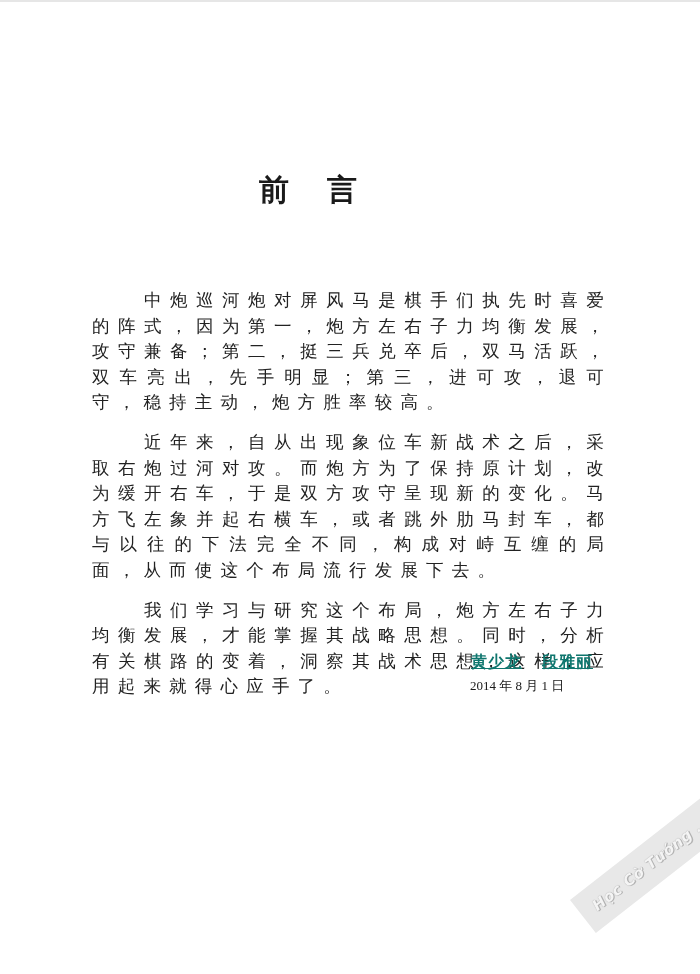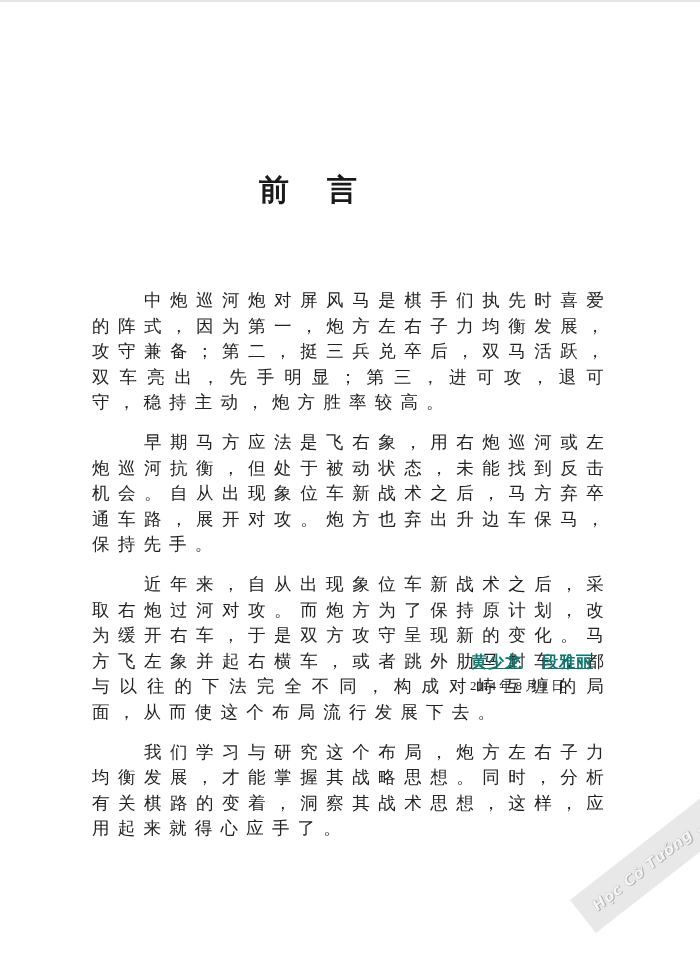--- a/index.html
+++ b/index.html
@@ -69,21 +69,20 @@
 <body>
 
 <div class="top-edge"></div>
 
 <div class="title">
   <span>前</span><span>言</span>
 </div>
 
 <div class="body-text">
   <p class="para">中炮巡河炮对屏风马是棋手们执先时喜爱的阵式，因为第一，炮方左右子力均衡发展，攻守兼备；第二，挺三兵兑卒后，双马活跃，双车亮出，先手明显；第三，进可攻，退可守，稳持主动，炮方胜率较高。</p>
-  <p class="para">早期马方应法是飞右象，用右炮巡河或左炮巡河抗衡，但处于被动状态，未能找到反击机会。自从出现象位车新战术之后，马方弃卒通车路，展开对攻。炮方也弃出升边车保马，保持先手。</p>
   <p class="para">近年来，自从出现象位车新战术之后，采取右炮过河对攻。而炮方为了保持原计划，改为缓开右车，于是双方攻守呈现新的变化。马方飞左象并起右横车，或者跳外肋马封车，都与以往的下法完全不同，构成对峙互缠的局面，从而使这个布局流行发展下去。</p>
   <p class="para">我们学习与研究这个布局，炮方左右子力均衡发展，才能掌握其战略思想。同时，分析有关棋路的变着，洞察其战术思想，这样，应用起来就得心应手了。</p>
 </div>
 
 <div class="signature">
   <span>黄少龙</span><span class="gap"></span><span>段雅丽</span>
 </div>
 
 <div class="date">2014 年 8 月 1 日</div>
 

